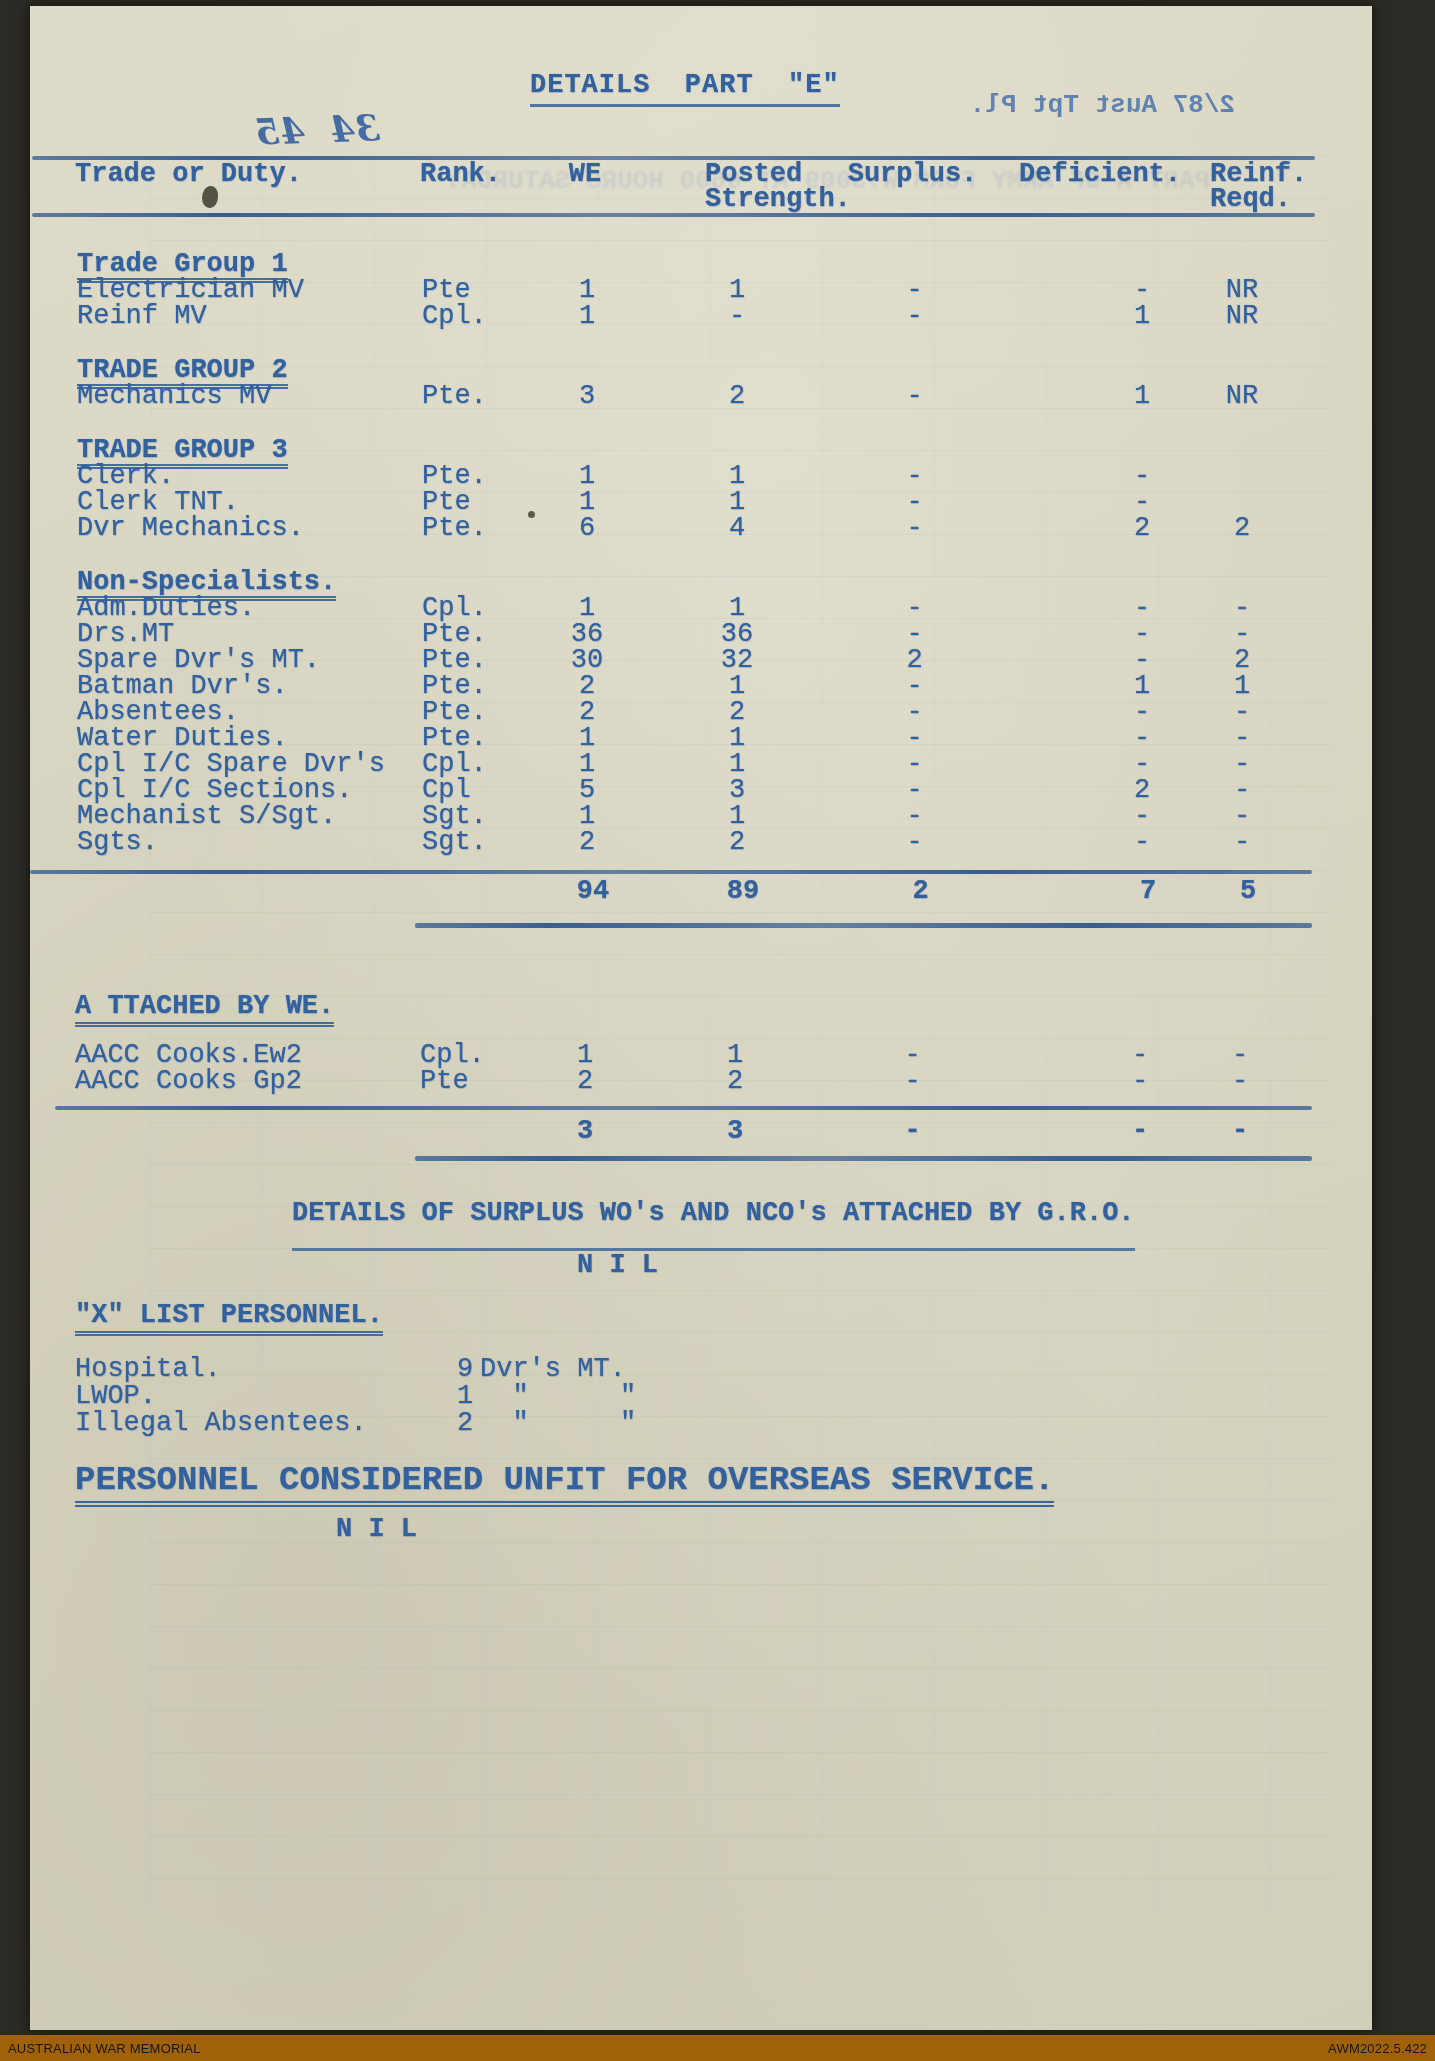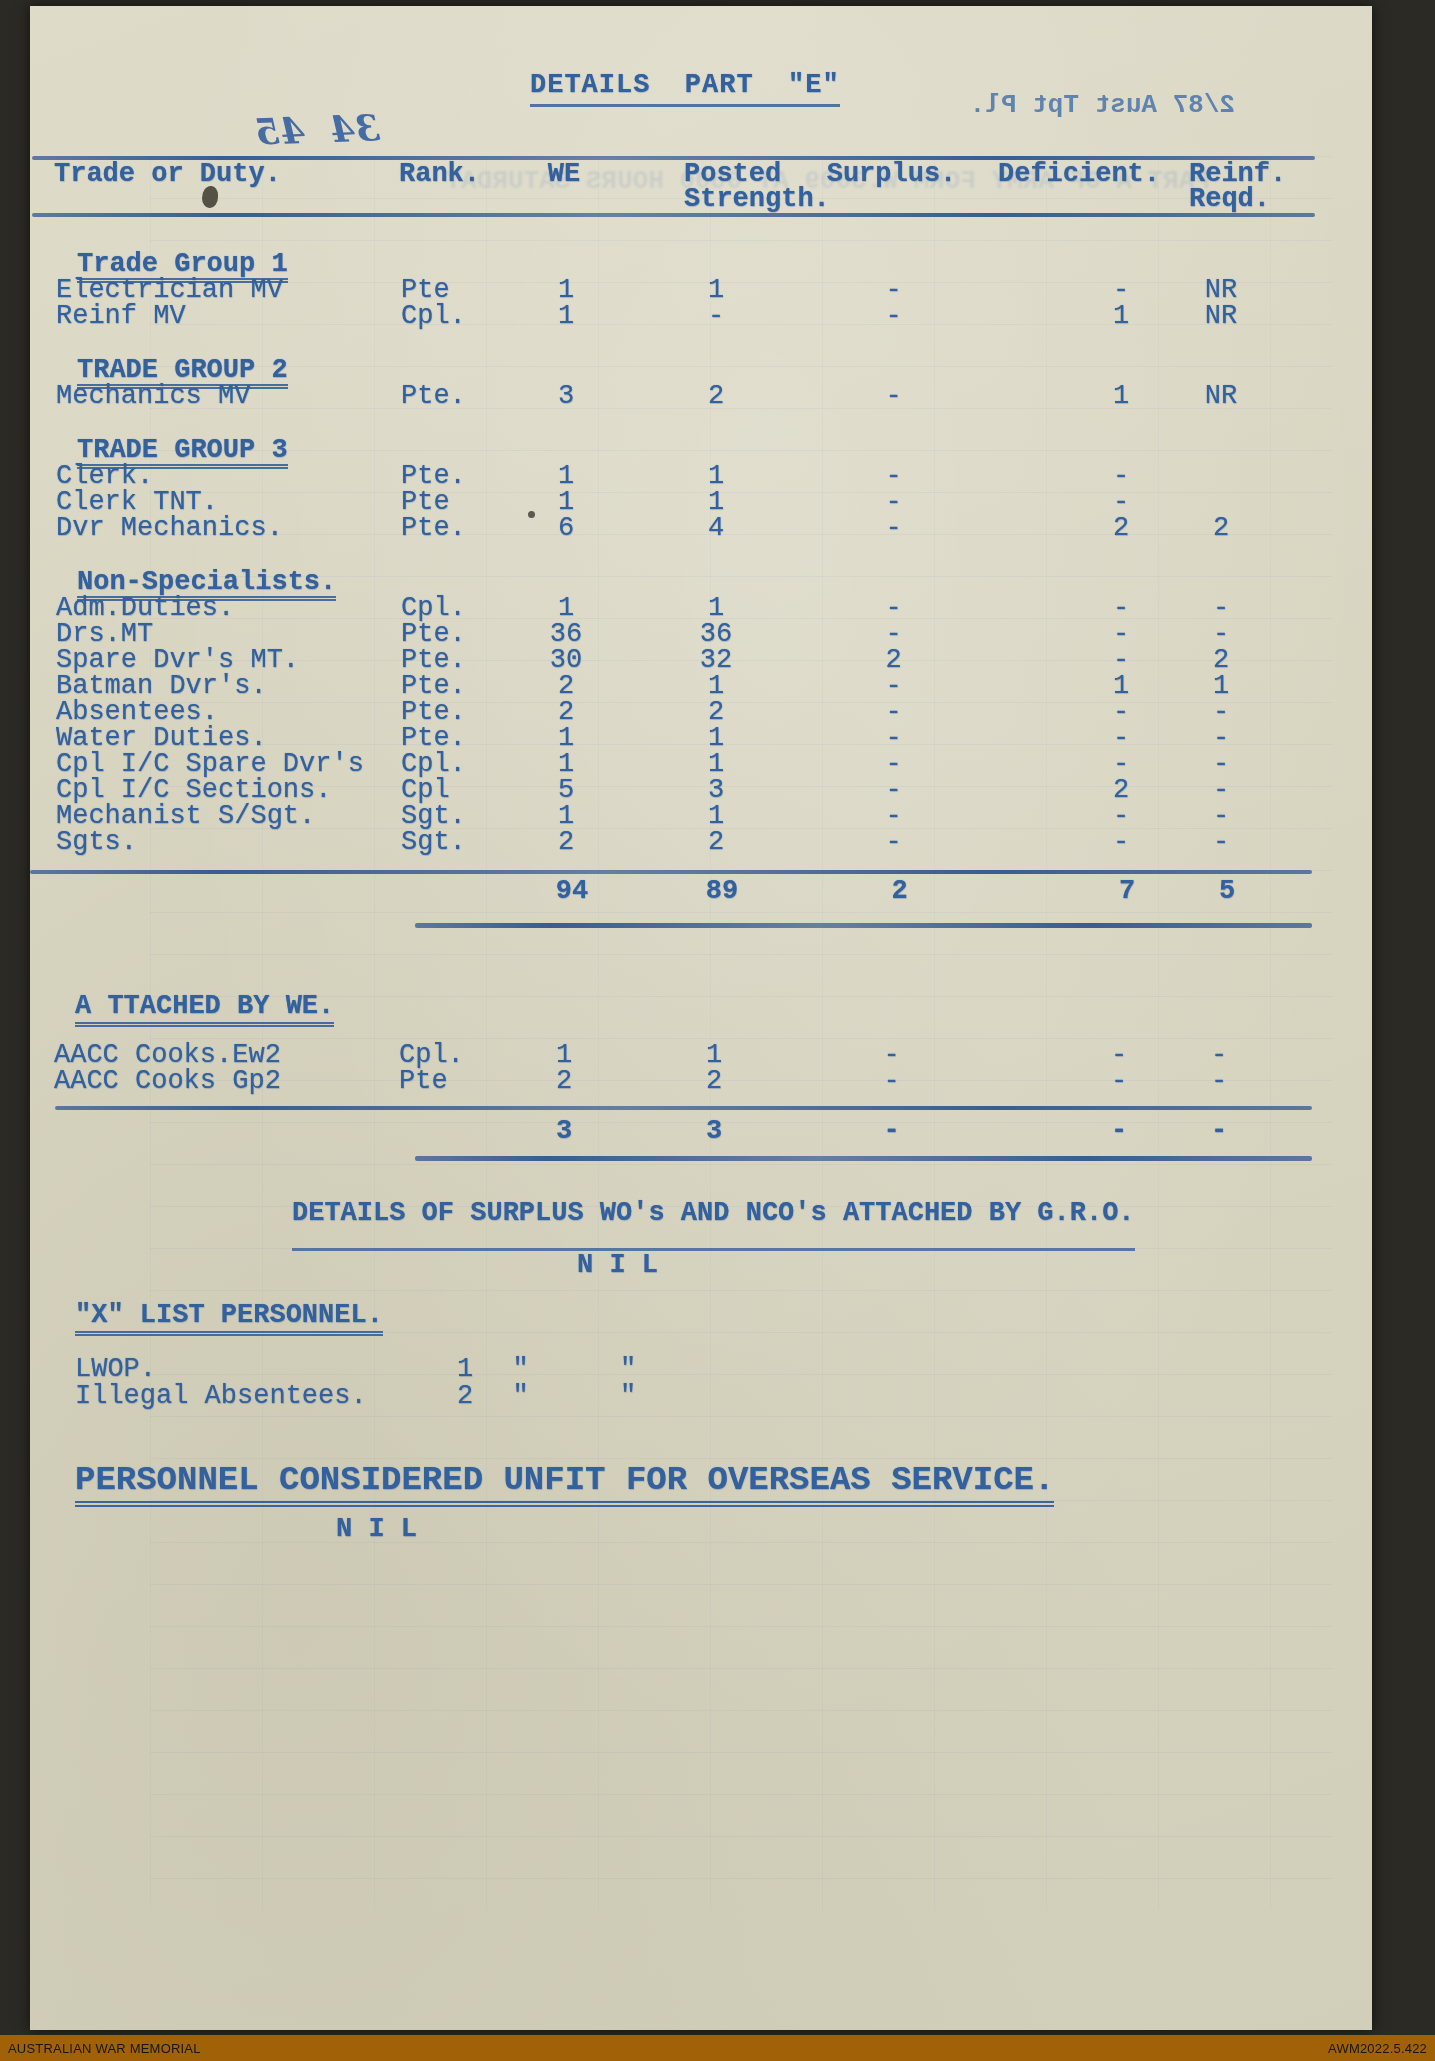--- a/index.html
+++ b/index.html
@@ -53,21 +53,21 @@
   }
   #rule-top{top:150px;left:2px;width:1283px;}
   #rule-head{top:207px;left:2px;width:1283px;}
   #rule-totals-top{top:864px;left:0;width:1282px;}
   #rule-totals-bottom{top:917px;left:385px;width:897px;height:5px;}
   #rule-att-top{top:1100px;left:25px;width:1257px;}
   #rule-att-bottom{top:1150px;left:385px;width:897px;height:5px;}
   .grid{
     display:grid;
     grid-template-columns:345px 115px 100px 200px 155px 220px 110px;
-    padding-left:24px;
+    padding-left:45px;
   }
   #thead{position:absolute;top:156px;left:0;right:0;font-size:27px;line-height:25px;font-weight:bold;}
   #thead .h-posted{padding-left:70px;}
   #thead .h-we,#thead .h-surplus,#thead .h-def{text-align:center;}
   #thead .h-reinf{text-align:center;padding-right:50px;}
   #trade-rows{position:absolute;top:217px;left:2px;right:0;}
   #attached-rows{position:absolute;top:1036px;left:0;right:0;}
   .trow{font-size:27px;line-height:26px;height:26px;white-space:nowrap;}
   .sec-row{margin-top:28px;}
   .sec{
@@ -331,20 +331,21 @@
     <span class="cell c-def">-</span>
     <span class="cell c-reinf">-</span>
   </div>
   <div id="rule-att-bottom" class="rule"></div>
 
   <div id="details-heading" class="ink">DETAILS OF SURPLUS WO's AND NCO's ATTACHED BY G.R.O.</div>
   <div id="nil-1" class="ink">N I L</div>
 
   <div id="xlist-heading" class="ink">"X" LIST PERSONNEL.</div>
   <div id="xlist-rows" class="ink">
+      <div class="xrow"><span class="cell x-label">Hospital.</span><span class="cell x-count">9</span><span class="cell x-unit">Dvr's MT.</span><span class="cell x-ditto"></span></div>
       <div class="xrow"><span class="cell x-label">LWOP.</span><span class="cell x-count">1</span><span class="cell x-unit">  "</span><span class="cell x-ditto">"</span></div>
       <div class="xrow"><span class="cell x-label">Illegal Absentees.</span><span class="cell x-count">2</span><span class="cell x-unit">  "</span><span class="cell x-ditto">"</span></div>
     </div>
 
   <div id="unfit-heading" class="ink">PERSONNEL CONSIDERED UNFIT FOR OVERSEAS SERVICE.</div>
   <div id="nil-2" class="ink">N I L</div>
 
   <div id="speck-hole" class="speck"></div>
   <div id="speck-dot" class="speck"></div>
 </div>

